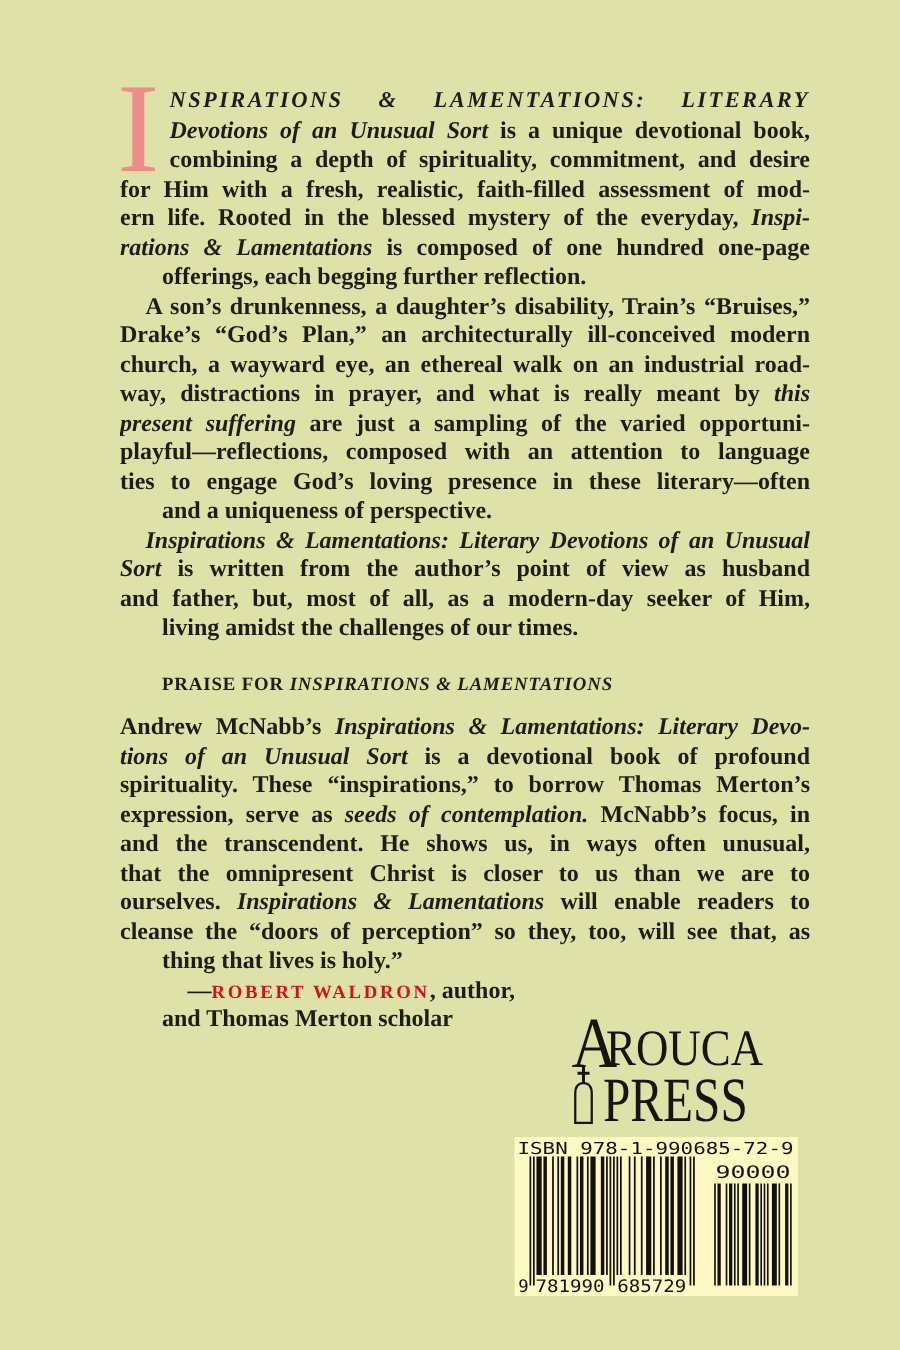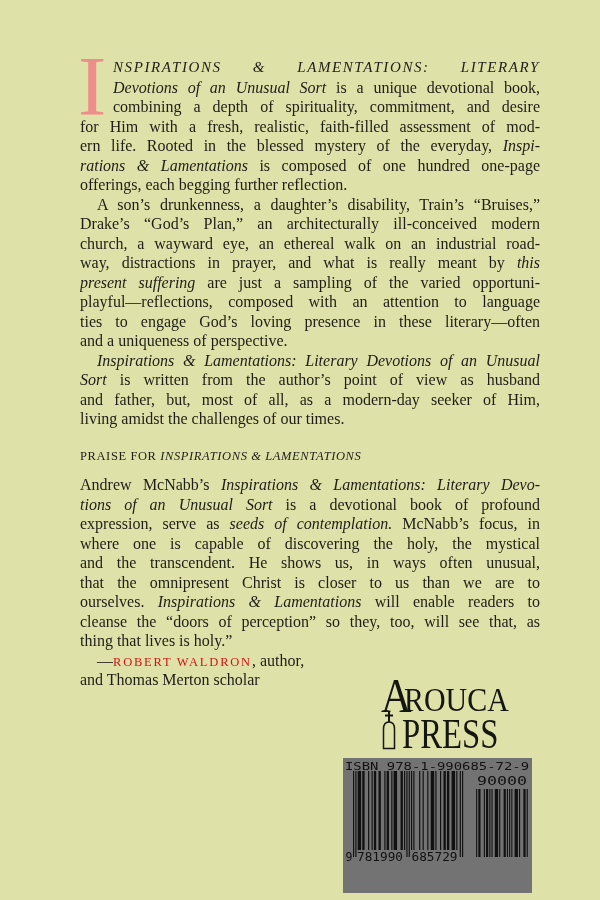--- a/index.html
+++ b/index.html
@@ -6,23 +6,23 @@
   body {
     width: 600px; height: 900px; position: relative; overflow: hidden;
     background: #dfe2a8;
     font-family: "Liberation Serif", "DejaVu Serif", serif;
     color: #1f1d18;
   }
   .block { position: absolute; left: 80px; width: 460px; }
   .line {
     height: 19.5px; line-height: 19.5px; font-size: 16px;
     text-align: justify; text-align-last: justify;
-    overflow: hidden; white-space: normal;
+    overflow: hidden; white-space: normal; font-weight: bold;
   }
-  .line.last { text-align-last: left; }
+  .line.last { text-align-last: left; margin-left: 28px; }
   .line.ind-drop { margin-left: 33px; }
   .line.ind { text-indent: 17px; }
   .line.narrow { width: 243px; }
   .line.caps-line { font-size: 15px; letter-spacing: 1.6px; }
   .line.attr-first { text-indent: 17px; text-align: center; text-align-last: left; }
   .em { font-style: italic; }
   .sc { color: #d0141a; font-size: 12.5px; letter-spacing: 1.8px; }
   .heading .line { font-size: 12.5px; letter-spacing: 0.6px; text-align: center; text-align-last: left; }
   .dropcap {
     position: absolute; left: 78px; top: 44px;
@@ -30,22 +30,22 @@
   }
   
   .logo { position: absolute; left: 0; top: 0; width: 600px; height: 0; }
   .logo span { position: absolute; line-height: 1; transform-origin: left top; color: #151512; white-space: nowrap; }
   .logo .bigA { left: 381px; top: 672px; font-size: 48px; transform: scaleX(0.88); }
   .logo .rouca { left: 404px; top: 683px; font-size: 34px; transform: scaleX(0.88); }
   .logo .press { left: 402px; top: 713px; font-size: 42px; transform: scaleX(0.78); }
   .logo svg.church { position: absolute; left: 382px; top: 711px; }
   
   .barcode-box {
-    position: absolute; left: 343px; top: 758px; width: 189px; height: 135px;
-    background: #737373;
+    position: absolute; left: 343px; top: 758px; width: 189px; height: 106px;
+    background: #fef9c3;
   }
   .barcode-box svg { position: absolute; left: 0; top: 0; }
   .bc-text { font-family: "DejaVu Sans Mono", "Liberation Mono", monospace; fill: #111; }
 </style>
 </head>
 <body>
 
 <div class="dropcap">I</div>
 
 <div class="block" id="desc" style="top:58px;">
@@ -76,22 +76,22 @@
     </div>
   </div>
 
 <div class="block heading" id="praise-heading" style="top:447px;">
     <div class="line last"><span>PRAISE FOR </span><span class="em">INSPIRATIONS &amp; LAMENTATIONS</span></div>
   </div>
 
 <div class="block" id="praise" style="top:475px;">
     <div class="line "><span>Andrew McNabb’s </span><span class="em">Inspirations &amp; Lamentations: Literary Devo-</span></div>
     <div class="line "><span class="em">tions of an Unusual Sort</span><span> is a devotional book of profound</span></div>
+    <div class="line "><span>spirituality. These “inspirations,” to borrow Thomas Merton’s</span></div>
     <div class="line "><span>expression, serve as </span><span class="em">seeds of contemplation.</span><span> McNabb’s focus, in</span></div>
-    <div class="line "><span>where one is capable of discovering the holy, the mystical</span></div>
     <div class="line "><span>and the transcendent. He shows us, in ways often unusual,</span></div>
     <div class="line "><span>that the omnipresent Christ is closer to us than we are to</span></div>
     <div class="line "><span>ourselves. </span><span class="em">Inspirations &amp; Lamentations</span><span> will enable readers to</span></div>
     <div class="line "><span>cleanse the “doors of perception” so they, too, will see that, as</span></div>
     <div class="line last"><span>thing that lives is holy.”</span></div>
     <div class="line attr-first last"><span>—</span><span class="sc">ROBERT WALDRON</span><span>, author,</span></div>
     <div class="line last"><span>and Thomas Merton scholar</span></div>
   </div>
 
 <div class="logo">

